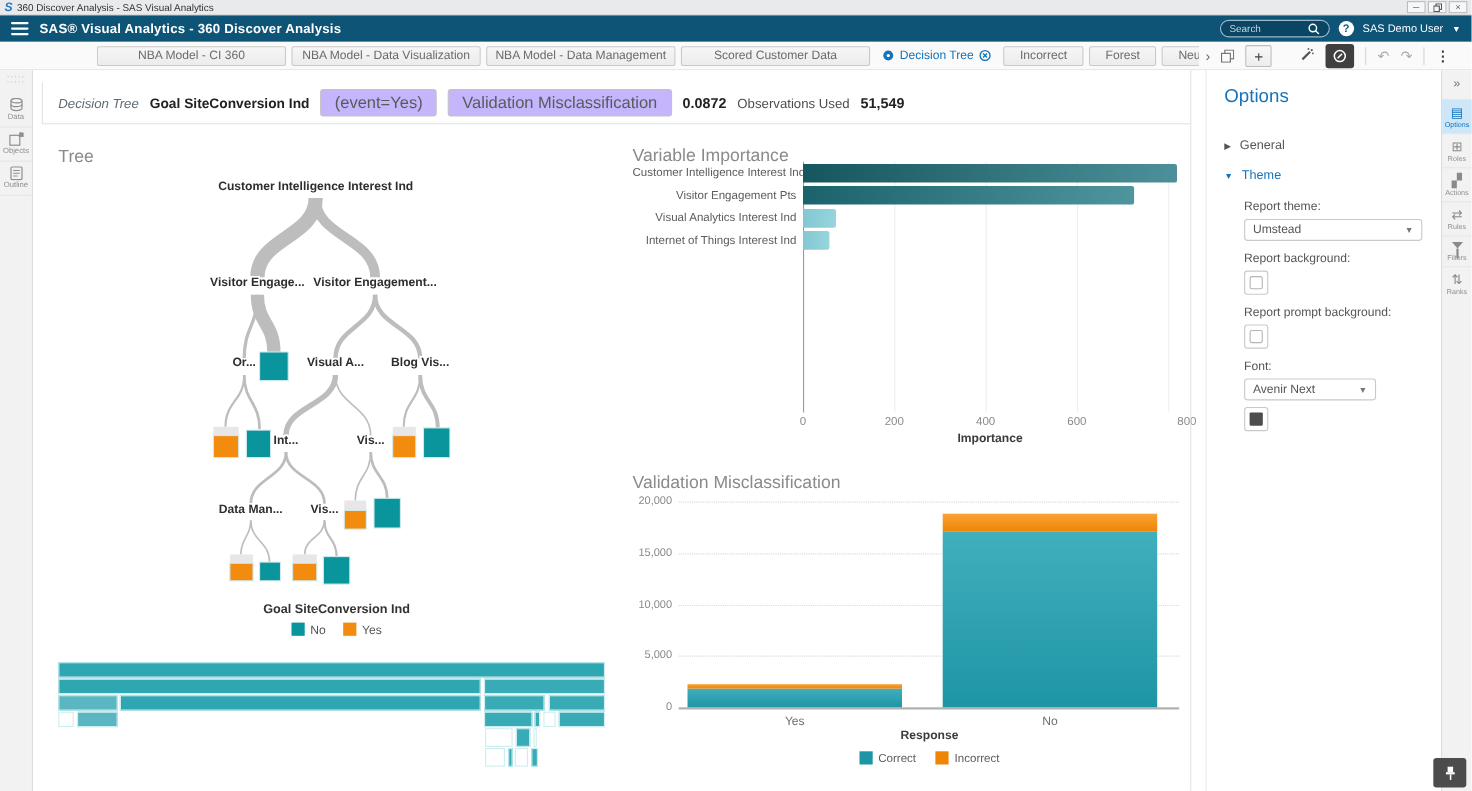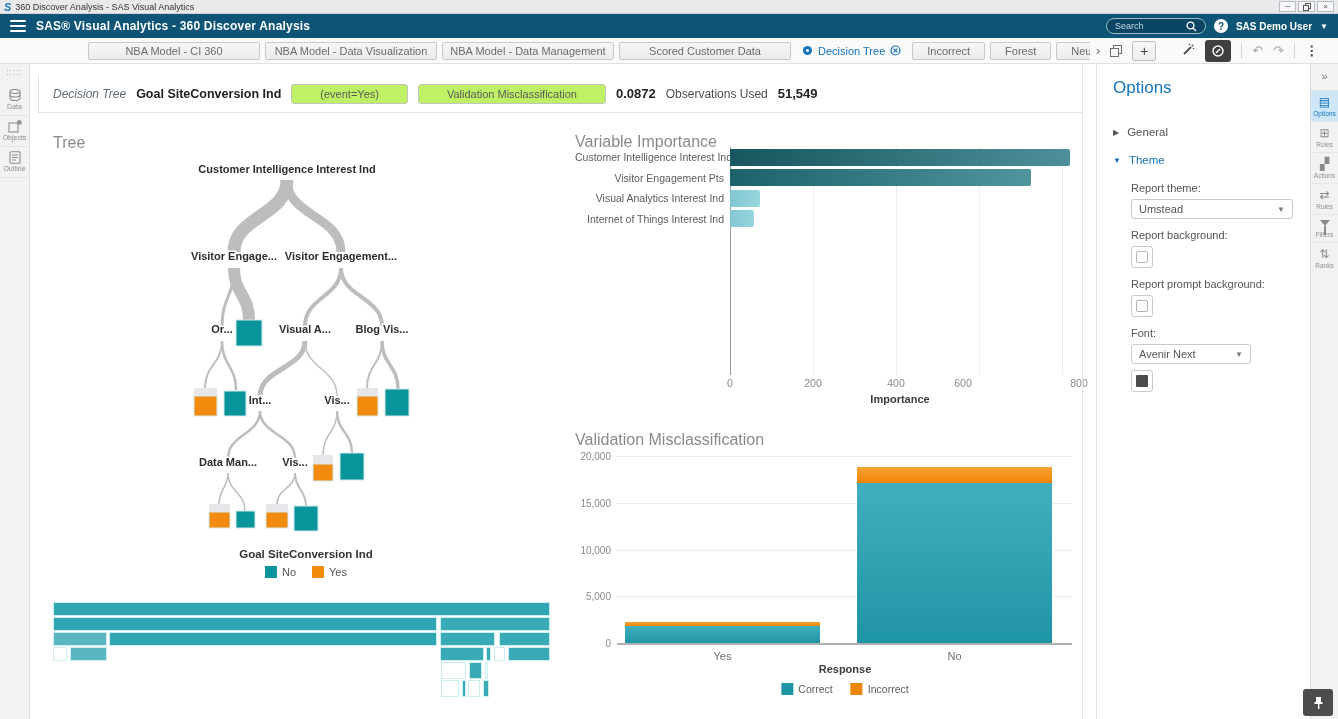--- a/index.html
+++ b/index.html
@@ -17,21 +17,21 @@
   
   .appbar{position:absolute;left:0;top:14px;width:1338px;height:24px;background:#0d5476;display:flex;align-items:center;color:#fff;}
   .hamburger{width:16px;height:12px;margin:0 10px 0 10px;display:flex;flex-direction:column;justify-content:space-between;cursor:pointer;}
   .hamburger span{display:block;height:2px;background:#fff;border-radius:1px;}
   .apptitle{font-size:12px;font-weight:bold;letter-spacing:.2px;}
   .appright{margin-left:auto;display:flex;align-items:center;gap:8px;padding-right:10px;}
   .searchbox{width:100px;height:16px;background:#0a4663;border:1px solid #9db9c9;border-radius:9px;display:flex;align-items:center;padding:0 3px 0 8px;}
   .searchbox input{background:transparent;border:none;outline:none;color:#cfe0ea;font-size:9px;width:70px;padding:0;}
   .searchbox input::placeholder{color:#c2d6e2;}
   .helpcircle{width:14px;height:14px;border-radius:50%;background:#fff;color:#0d5476;font-size:10px;font-weight:bold;display:flex;align-items:center;justify-content:center;}
-  .username{font-size:10px;font-weight:bold;}
+  .username{font-size:10px;font-weight:normal;}
   .caret{font-size:8px;}
 
   
   .tabrow{position:absolute;left:0;top:38px;width:1338px;height:26px;background:#fafafa;border-bottom:1px solid #e0e0e0;display:flex;align-items:center;}
   .tabstrip{display:flex;align-items:center;gap:5px;margin-left:88px;height:26px;overflow:hidden;width:1002px;flex:none;}
   .tab{height:18px;background:linear-gradient(#f6f6f6,#ececec);border:1px solid #c9c9c9;border-radius:2px;color:#6b6b6b;font-size:11px;display:flex;align-items:center;justify-content:center;flex:none;padding:0 14px;white-space:nowrap;}
   .tab.wide{width:172px;}
   .tab.active{background:transparent;border:none;color:#1473ba;gap:5px;padding:0 6px;}
   .tabtools{display:flex;align-items:center;gap:10px;margin-left:6px;color:#6d6d6d;}
   .ttool{font-size:13px;color:#6d6d6d;display:flex;align-items:center;justify-content:center;cursor:pointer;background:none;border:none;padding:0;}
@@ -47,21 +47,21 @@
   .raildots{color:#9a9a9a;font-size:7px;line-height:4px;letter-spacing:1px;margin:5px 0 8px 0;text-align:center;}
   .lritem{width:30px;padding:4px 0 5px 0;display:flex;flex-direction:column;align-items:center;gap:1px;border-bottom:1px solid #e6e6e6;cursor:pointer;}
   .lritem .lbl{font-size:7px;color:#8f8f8f;}
   .canvas{position:absolute;left:30px;top:0;width:1052px;height:655px;background:#fff;}
   .vline{position:absolute;top:0;width:1px;height:655px;background:#e3e3e3;}
 
   
   .objheader{position:absolute;left:8px;top:11px;width:1044px;height:38px;border-bottom:1px solid #e3e3e3;border-left:1px solid #e3e3e3;display:flex;align-items:center;gap:10px;padding-left:14px;}
   .objtype{font-size:12px;font-style:italic;color:#5f6b73;}
   .objtitle{font-size:12.5px;font-weight:bold;color:#222;}
-  .chip{border:1px solid #c3c3c3;border-radius:3px;background:#bef264;color:#5a5a5a;font-size:11px;padding:3px 28px;}
+  .chip{border:1px solid #c3c3c3;border-radius:3px;background:#c4b5fd;color:#5a5a5a;font-size:15px;padding:3px 12px;}
   .metricval{font-size:13px;font-weight:bold;color:#222;}
   .obslabel{font-size:12px;color:#4d4d4d;}
 
   .paneltitle{font-size:16px;color:#8a8a8a;}
 
   
   .treesvg text{font-size:11px;font-weight:600;fill:#2e2e2e;paint-order:stroke;stroke:#ffffff;stroke-width:3px;}
   .treelegend{position:absolute;left:26px;top:484px;width:500px;text-align:center;}
   .treelegend .lt{font-size:11.5px;font-weight:bold;color:#333;margin-bottom:6px;}
   .legrow{display:flex;justify-content:center;gap:16px;align-items:center;font-size:11px;color:#555;}
@@ -368,21 +368,21 @@
               <div class="vi-label">Internet of Things Interest Ind</div>
               <div class="vi-barwrap">
                 <div class="vi-bar" style="width: 24.07px; background: linear-gradient(90deg, rgb(130, 200, 210), rgb(150, 213, 221));"></div>
               </div>
             </div>
           </div>
         <div id="vi-axis" style="position:absolute;left:0;top:244px;width:507px;height:16px;">
             <div class="ticklbl" style="left: 155px; top: 0px;">0</div>
             <div class="ticklbl" style="left: 238px; top: 0px;">200</div>
             <div class="ticklbl" style="left: 321px; top: 0px;">400</div>
-            <div class="ticklbl" style="left: 388px; top: 0px;">600</div>
+            <div class="ticklbl" style="left: 404px; top: 0px;">600</div>
             <div class="ticklbl" style="left: 504px; top: 0px;">800</div>
           </div>
         <div class="axislbl" style="left:325px;top:260px;">Importance</div>
       </div>
 
       <div class="chartbox" style="left:545px;top:361px;width:507px;height:290px;">
         <div class="paneltitle" style="position:absolute;left:0;top:6px;">Validation Misclassification</div>
         <div id="val-plot" style="position:absolute;left:0;top:0;width:507px;height:290px;">
             <div class="ylbl" style="left: 0px; top: 218px;">0</div>
             <div class="gridh" style="left: 42px; width: 455px; top: 171.25px;"></div>

